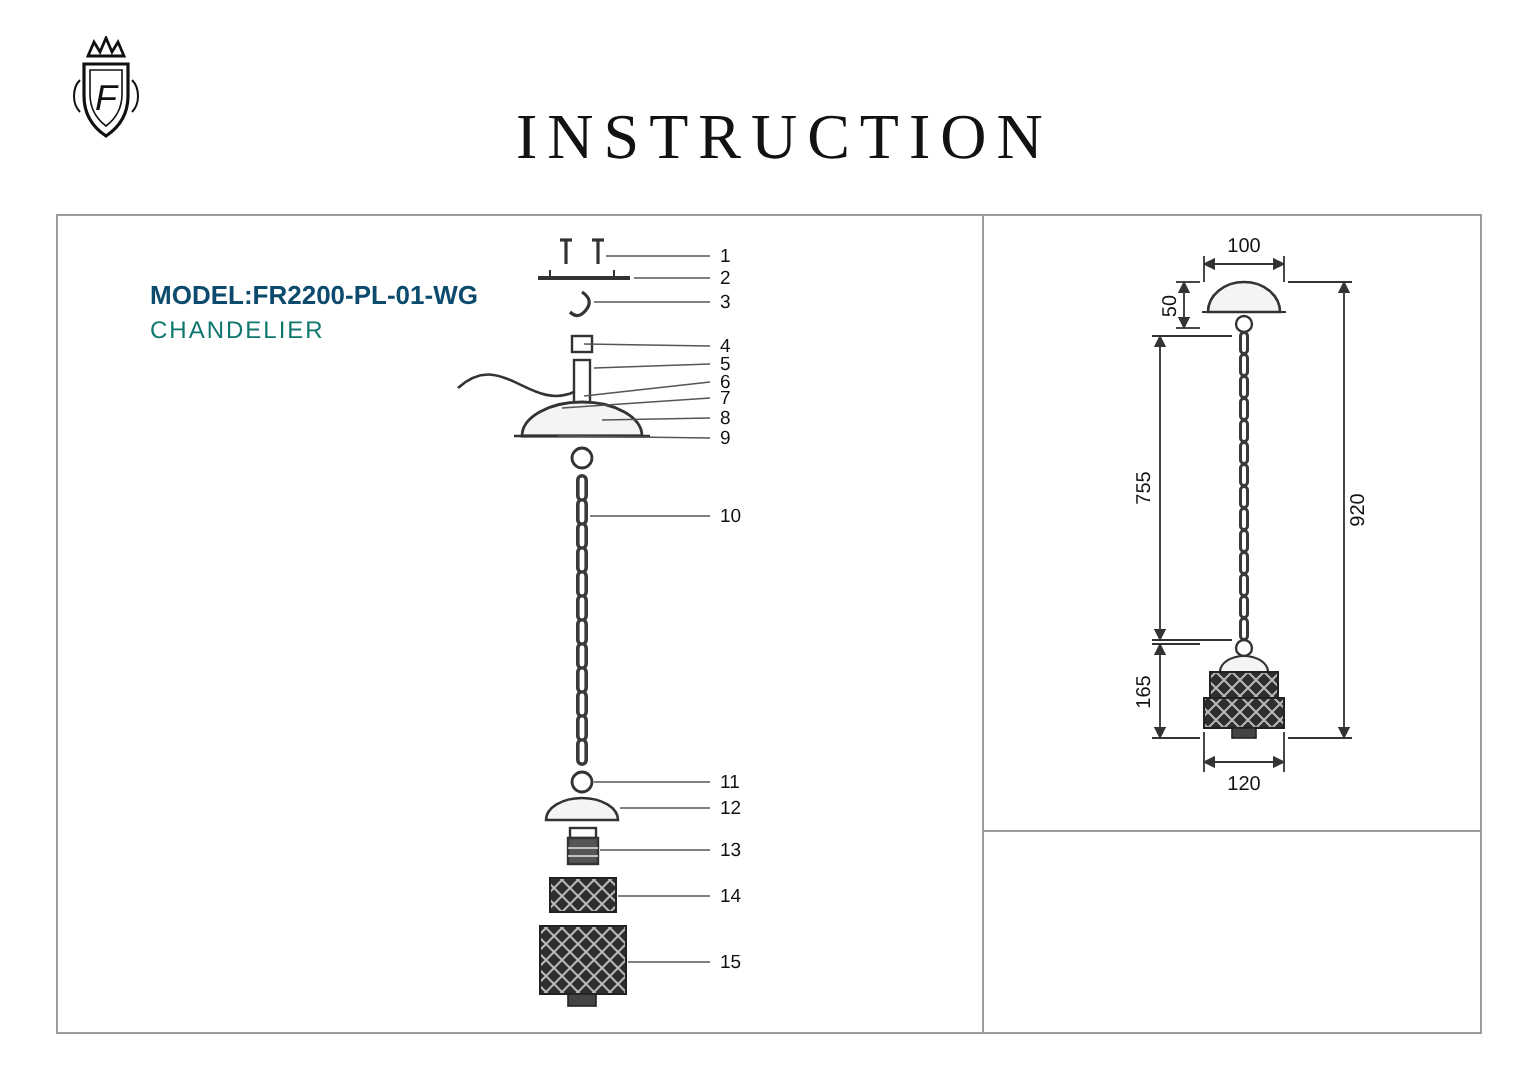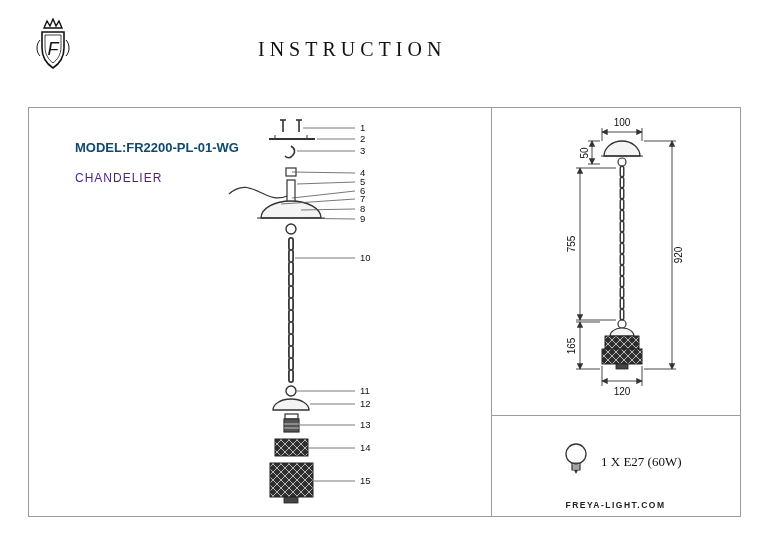--- a/index.html
+++ b/index.html
@@ -5,29 +5,29 @@
   html,body{margin:0;padding:0;background:#e8e8e8;}
   #page{position:relative;width:768px;height:543px;background:#ffffff;overflow:hidden;
         font-family:"Liberation Serif", serif;color:#1a1a1a;}
   
   #logo{position:absolute;left:30px;top:16px;width:200px;height:62px;}
   #logo svg{position:absolute;left:0;top:2px;}
   .brand{position:absolute;left:50px;top:6px;font-size:35px;font-weight:bold;
          letter-spacing:6px;font-family:"Liberation Serif",serif;}
   .tagline{position:absolute;left:53px;top:46px;font-size:7.5px;letter-spacing:3.2px;
            color:#2b2b2b;font-family:"Liberation Sans",sans-serif;}
-  .page-title{position:absolute;left:258px;top:38px;font-size:20px;letter-spacing:5px;
+  .page-title{position:absolute;left:258px;top:50px;font-size:32px;letter-spacing:5px;
               font-family:"Liberation Serif",serif;color:#121212;}
   
   #frame{position:absolute;left:28px;top:107px;width:711px;height:408px;border:1px solid #9b9b9b;}
   #vdiv{position:absolute;left:462px;top:0;width:1px;height:408px;background:#9b9b9b;}
   #hdiv{position:absolute;left:462px;top:307px;width:249px;height:1px;background:#9b9b9b;}
   .model-block{position:absolute;left:46px;top:32px;font-family:"Liberation Sans",sans-serif;}
   .model-line{font-size:13px;font-weight:bold;color:#0c4a6e;}
-  .type-line{font-size:12px;letter-spacing:1px;color:#4c1d95;margin-top:16px;}
+  .type-line{font-size:12px;letter-spacing:1px;color:#0f766e;margin-top:3px;}
   .svg-abs{position:absolute;}
   
   #spec{position:absolute;left:462px;top:308px;width:249px;height:100px;}
   .bulb-spec{position:absolute;left:110px;top:38px;font-size:13px;color:#111;
              font-family:"Liberation Serif",serif;}
   .website{position:absolute;left:0;top:84px;width:249px;text-align:center;font-size:8.5px;
            font-weight:bold;letter-spacing:1.5px;color:#222;font-family:"Liberation Sans",sans-serif;}
   text{font-family:"Liberation Sans",sans-serif;}
 </style>
 </head>
@@ -211,25 +211,14 @@
       <g font-size="10" fill="#111">
         <text x="130" y="18" text-anchor="middle">100</text>
         <text x="96" y="45" text-anchor="middle" transform="rotate(-90 96 45)">50</text>
         <text x="83" y="136" text-anchor="middle" transform="rotate(-90 83 136)">755</text>
         <text x="83" y="238" text-anchor="middle" transform="rotate(-90 83 238)">165</text>
         <text x="190" y="147" text-anchor="middle" transform="rotate(-90 190 147)">920</text>
         <text x="130" y="287" text-anchor="middle">120</text>
       </g>
     </svg>
 
-    <div id="spec">
-      <svg class="svg-abs" style="left:72px;top:26px" width="26" height="40" viewBox="0 0 26 40">
-        <circle cx="13" cy="12" r="10" fill="none" stroke="#333" stroke-width="1.3"></circle>
-        <path d="M9,21 h8 v7 h-8 z" fill="none" stroke="#333" stroke-width="1.2"></path>
-        <line x1="9" y1="24" x2="17" y2="24" stroke="#333" stroke-width="0.9"></line>
-        <line x1="9" y1="26" x2="17" y2="26" stroke="#333" stroke-width="0.9"></line>
-        <path d="M11,28 h4 l-2,4 z" fill="#333"></path>
-      </svg>
-      <div class="bulb-spec">1 X E27 (60W)</div>
-      <div class="website">FREYA-LIGHT.COM</div>
-    </div>
   </div>
 </div>
 
 </body></html>

